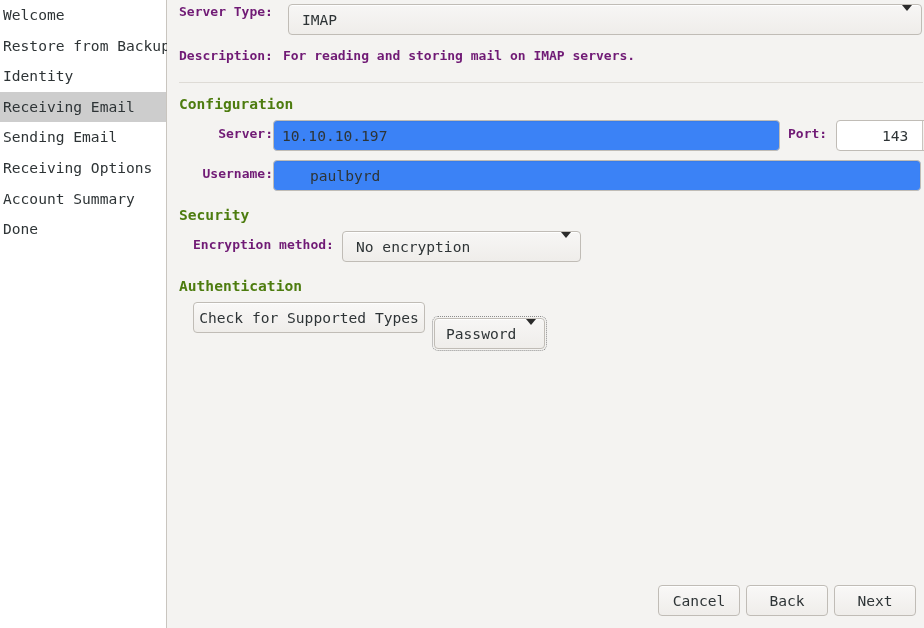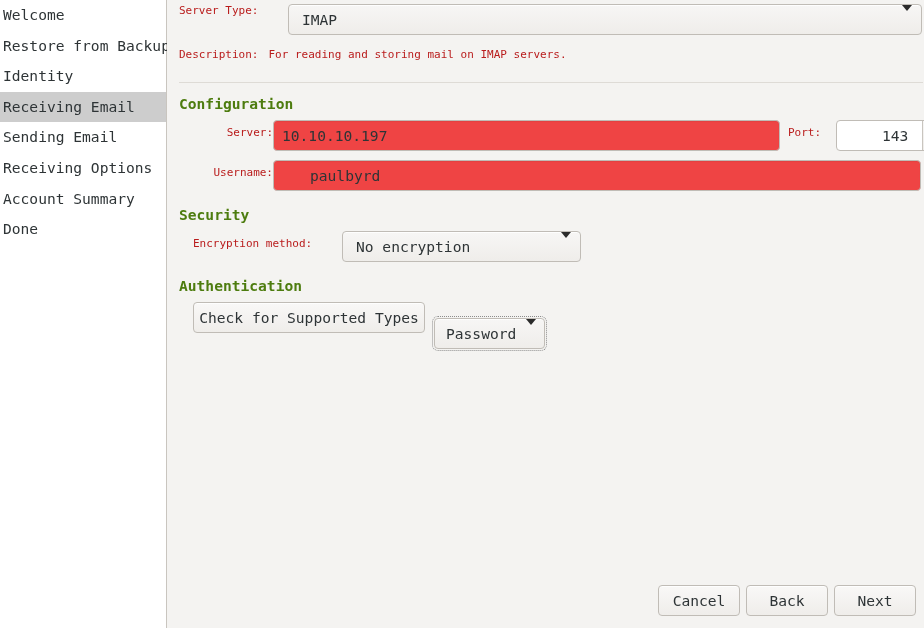--- a/index.html
+++ b/index.html
@@ -48,23 +48,24 @@
     position: relative;
   }
 
   .row {
     position: absolute;
     display: flex;
     align-items: center;
   }
 
   .lbl {
-    font-size: 11px;
-    color: #b91c1c;
-    white-space: nowrap;
+    font-size: 13px;
+    color: #701a75;
+    white-space: nowrap;
+    font-weight: bold;
   }
 
   .section-head {
     position: absolute;
     font-size: 14.6px;
     font-weight: bold;
     color: #4d7c0f;
     white-space: nowrap;
   }
 
@@ -96,21 +97,21 @@
 
   
   .combo.focused {
     border: 1px solid #c0bcb6;
     outline: 1px dotted #8d8d8d;
     outline-offset: 1px;
   }
 
   
   .entry {
-    background: #ef4444;
+    background: #3b82f6;
     border: 1px solid #c0bcb6;
     border-radius: 4px;
     height: 31px;
     display: flex;
     align-items: center;
     padding: 0 8px;
     font-size: 14.6px;
     color: #2e3436;
     box-shadow: inset 0 1px 1px rgba(0,0,0,0.05);
     white-space: nowrap;

